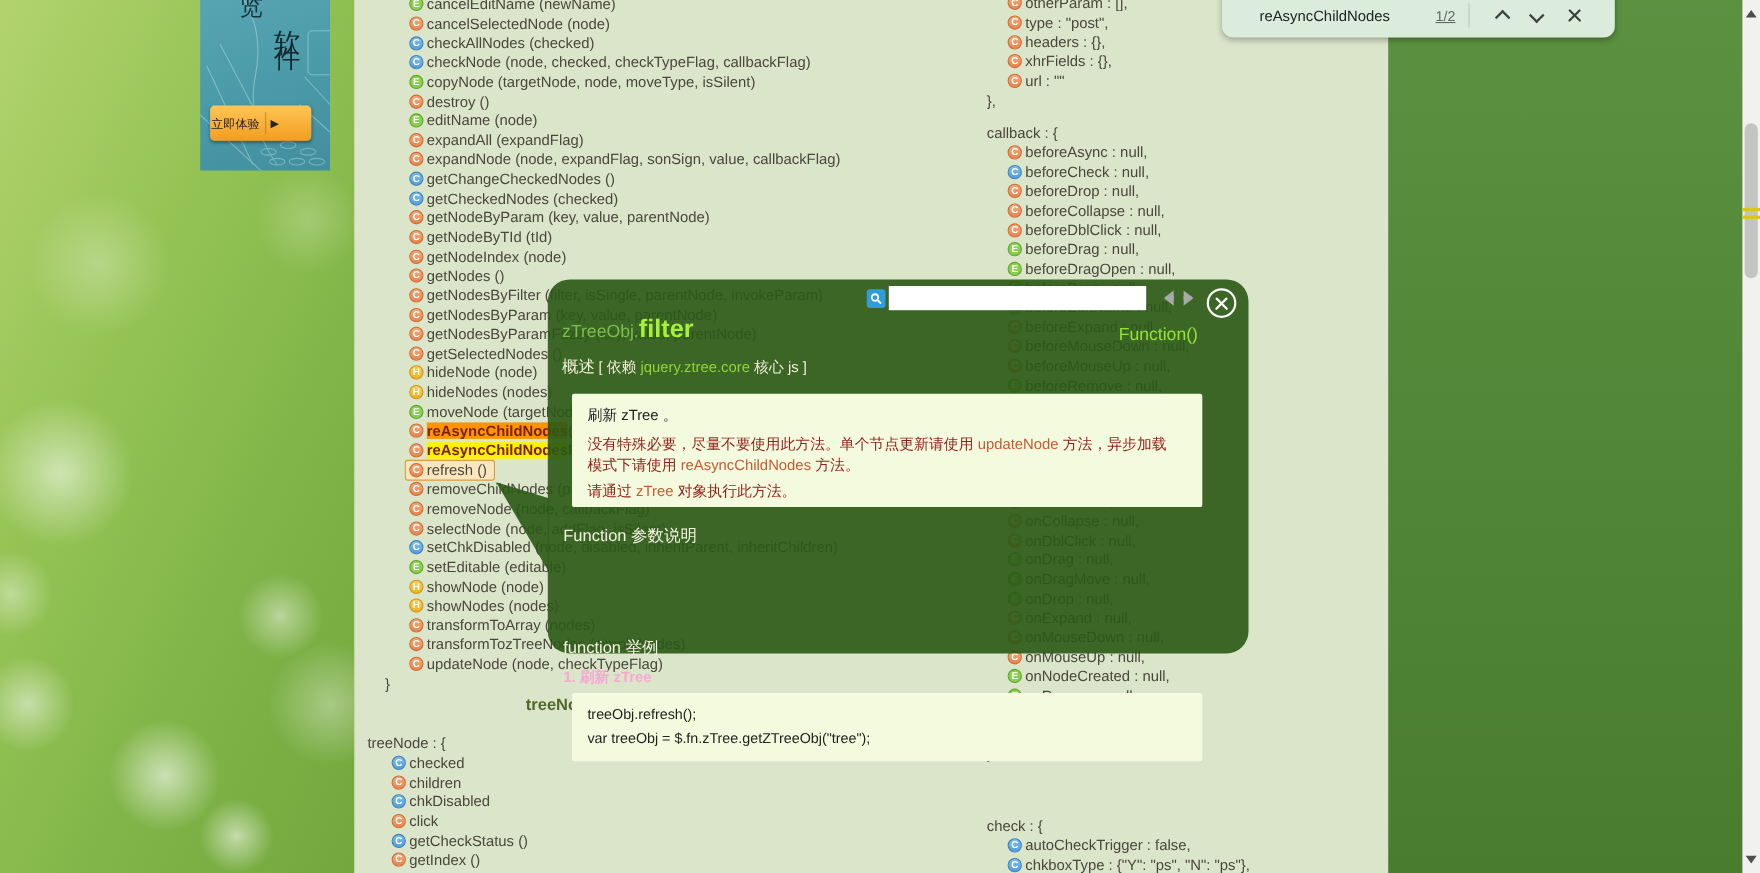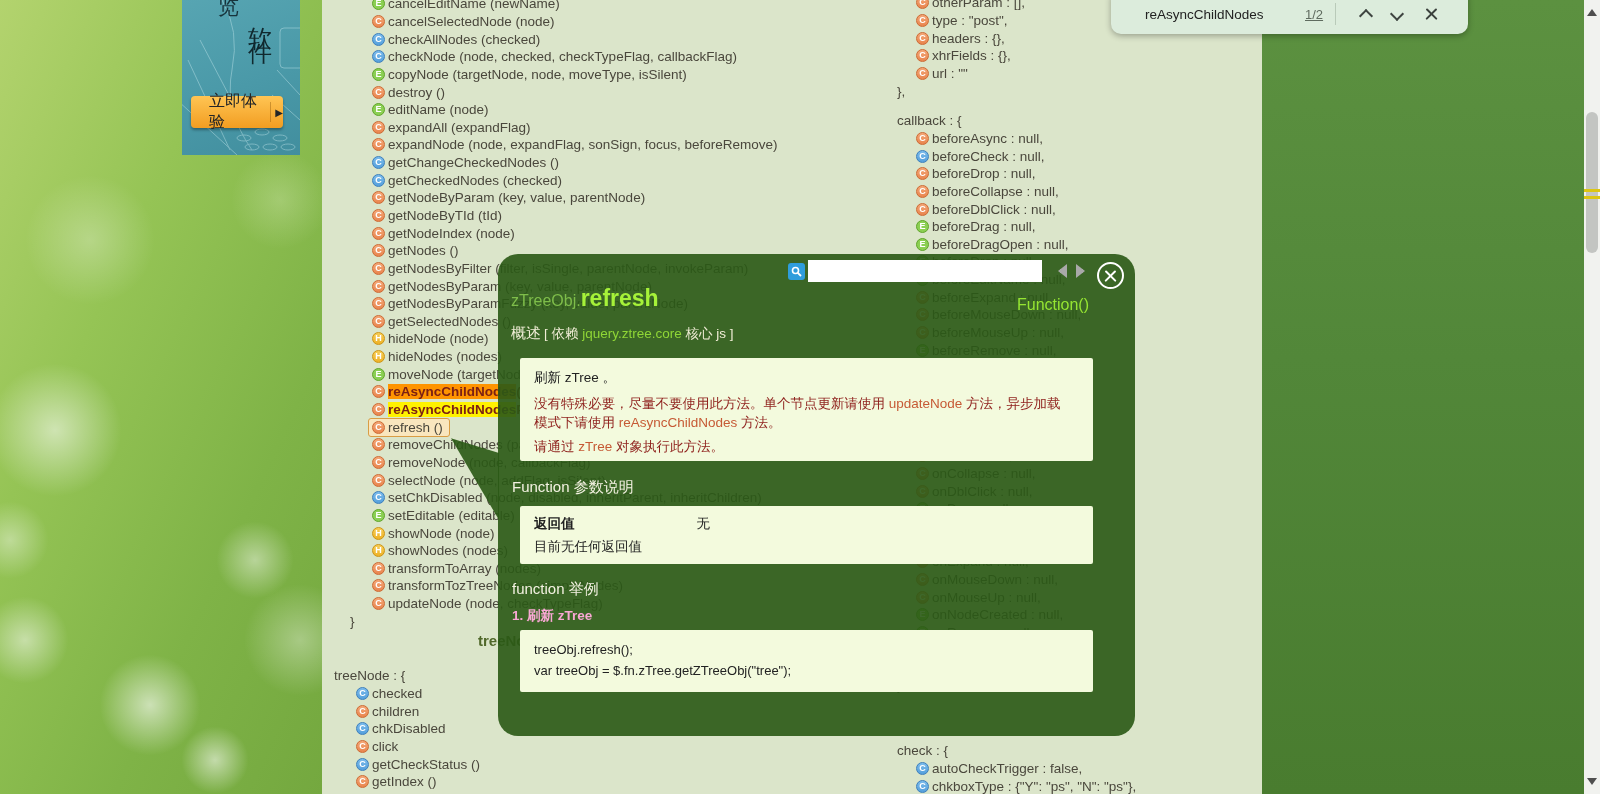--- a/index.html
+++ b/index.html
@@ -23,21 +23,21 @@
   .ad{position:absolute;left:182px;top:0;width:118px;height:155px;cursor:pointer;
     background:linear-gradient(160deg,#57a5b2 0%,#4a99a8 55%,#418e9e 100%);overflow:hidden;}
   .ad svg{position:absolute;left:0;top:0;}
   .ad-char{position:absolute;left:36px;top:-7px;font-size:21px;color:#17333b;font-weight:500;}
   .ad-vert{position:absolute;left:62px;top:8px;writing-mode:vertical-rl;font-size:24px;
     letter-spacing:14px;color:#10282e;font-weight:500;}
   .ad-btn{position:absolute;left:9px;top:96px;width:92px;height:32px;border-radius:4px;
     background:linear-gradient(180deg,#ffc554 0%,#f8a califa 0%,#f5a52e 100%);
     background:linear-gradient(180deg,#ffc554,#f29d21);box-shadow:0 2px 3px rgba(0,0,0,.35);
     display:flex;align-items:center;cursor:pointer;}
-  .ad-btn-label{font-size:16px;color:#232527;margin-left:18px;font-weight:500;}
+  .ad-btn-label{font-size:11px;color:#232527;margin-left:1px;font-weight:500;}
   .ad-btn-sep{width:1px;height:20px;background:rgba(120,70,0,.35);margin:0 4px 0 5px;}
   .ad-btn-arrow{font-size:10px;color:#232527;}
   
   .irow{display:flex;align-items:center;height:17.65px;font-size:13.5px;color:#4a473c;white-space:nowrap;}
   .wrap{display:flex;align-items:center;}
   .badge{flex:none;width:13px;height:13px;border-radius:50%;margin-right:3px;box-sizing:border-box;
     font-size:9px;font-weight:700;color:#fff;text-align:center;line-height:11px;}
   .tone-orange{background:linear-gradient(180deg,#f4a878,#e9854e);border:1px solid #cd6a34;}
   .tone-blue{background:linear-gradient(180deg,#7cbcec,#55a0dc);border:1px solid #3d7fbc;}
   .tone-green{background:linear-gradient(180deg,#9ed868,#7cc243;);border:1px solid #61a52c;background-color:#8bcf52;}
@@ -51,21 +51,21 @@
   .wrap.sel{border:1px solid #d99d44;background:#f9e6be;border-radius:3px;padding:1px 6px 1px 3px;margin-left:-4px;}
   .group-label{font-size:13.5px;color:#4a473c;height:17.65px;display:flex;align-items:center;white-space:nowrap;}
   .tn-heading{position:absolute;left:478px;top:632px;font-size:15px;font-weight:700;color:#50682a;z-index:5;white-space:nowrap;}
   
   .api-list{position:absolute;left:350px;top:-5px;z-index:4;}
   .tree-node{position:absolute;left:334px;top:667px;z-index:4;}
   .settings-tail{position:absolute;left:897px;top:-6px;z-index:4;}
   .callback{position:absolute;left:897px;top:112px;z-index:4;}
   .check{position:absolute;left:897px;top:742px;z-index:4;}
   
-  .modal{position:absolute;left:498px;top:254px;width:637px;height:482px;z-index:30;
+  .modal{position:absolute;left:498px;top:254px;width:637px;height:340px;z-index:30;
     background:rgba(43,89,22,.91);border-radius:20px;}
   .m-tail{position:absolute;left:451px;top:434px;width:48px;height:86px;z-index:29;
     background:rgba(43,89,22,.91);clip-path:polygon(0 5%,100% 22%,100% 100%);}
   .m-search{position:absolute;left:290px;top:6px;display:flex;align-items:center;}
   .m-search-icon{width:17px;height:17px;background:#2f9ddc;border-radius:3px;display:flex;
     align-items:center;justify-content:center;cursor:pointer;}
   .m-input{width:226px;height:22px;margin-left:3px;background:#fff;border:none;outline:none;
     font-size:13px;padding:0 4px;}
   .m-arrows{display:flex;align-items:center;margin-left:9px;gap:7px;}
   .nav-arrow{width:17px;height:14px;position:relative;cursor:pointer;}
@@ -219,21 +219,21 @@
       <span class="wrap">
         <span class="badge tone-orange">C</span>
 
         <span class="txt">expandAll (expandFlag)</span>
       </span>
     </div>
     <div class="irow">
       <span class="wrap">
         <span class="badge tone-orange">C</span>
 
-        <span class="txt">expandNode (node, expandFlag, sonSign, focus, beforeRemove)</span>
+        <span class="txt">expandNode (node, expandFlag, sonSign, value, callbackFlag)</span>
       </span>
     </div>
     <div class="irow">
       <span class="wrap">
         <span class="badge tone-blue">C</span>
 
         <span class="txt">getChangeCheckedNodes ()</span>
       </span>
     </div>
     <div class="irow">
@@ -777,44 +777,37 @@
     <input class="m-input" value="" style="">
     <span class="m-arrows">
       <span class="nav-arrow arrow-prev"></span>
       <span class="nav-arrow arrow-next"></span>
     </span>
   </div>
   <span class="m-close"></span>
 
   <div class="m-title">
     <span class="m-title-pre">zTreeObj.</span>
-      <span class="m-title-name">refresh</span>
+      <span class="m-title-name">filter</span>
   </div>
   <div class="m-fn">Function()</div>
 
   <div class="m-overview">
     <span class="m-overview-label">概述</span>
     <span class="m-dep"><span>[ 依赖 </span><span class="lnk">jquery.ztree.core</span><span> 核心 js ]</span></span>
   </div>
 
   <div class="m-box box-desc">
     <div class="d1">刷新 zTree 。</div>
     <div class="d2"><span>没有特殊必要，尽量不要使用此方法。单个节点更新请使用 </span><span class="lnk">updateNode</span><span> 方法，异步加载模式下请使用 </span><span class="lnk">reAsyncChildNodes</span><span> 方法。</span></div>
     <div class="d3"><span>请通过 </span><span class="lnk">zTree</span><span> 对象执行此方法。</span></div>
   </div>
 
   <div class="m-h2 h-params">Function 参数说明</div>
 
-  <div class="m-box box-return">
-    <div class="r1">
-      <span class="r-label">返回值</span>
-      <span class="r-val">无</span>
-    </div>
-    <div class="r-note">目前无任何返回值</div>
-  </div>
 
   <div class="m-h2 h-example">function 举例</div>
   <div class="m-ex-title">1. 刷新 zTree</div>
 
   <div class="m-box box-code">
 
   <div class="code-line"><span class="txt">treeObj.refresh();</span></div>
       <div class="code-line"><span class="txt">var treeObj = $.fn.zTree.getZTreeObj("tree");</span></div>
     </div>
 </div>

